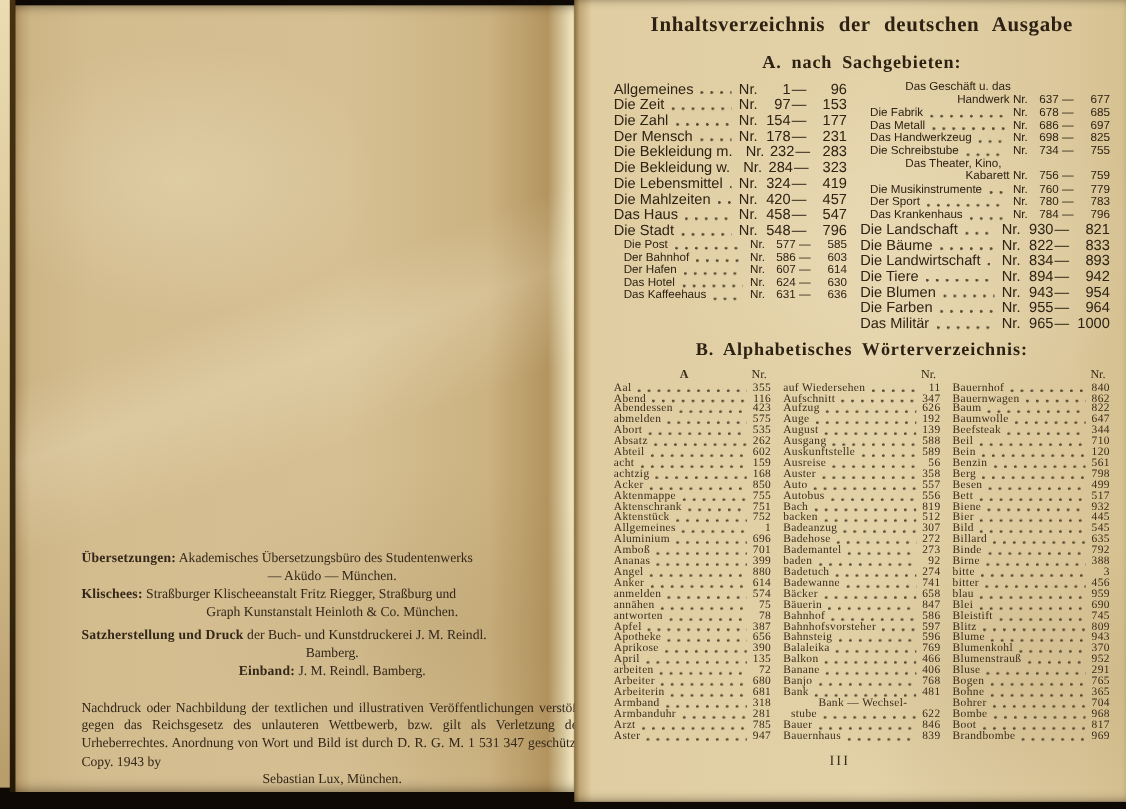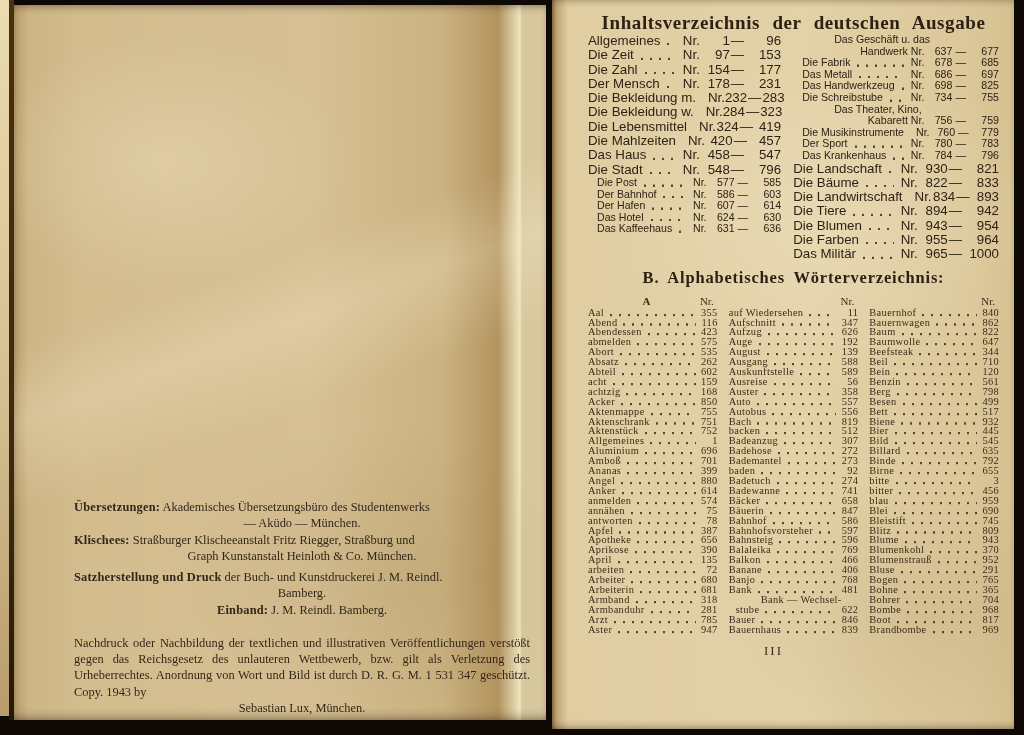--- a/index.html
+++ b/index.html
@@ -18,21 +18,21 @@
         linear-gradient(90deg,#b89a68 0px,#cdb586 14px,#d3bc8e 70px,#d6c093 300px,#cbb281 430px,#b3945f 484px,#d6c69c 498px,#f0e4bd 506px,#d8c89e 508px);
       box-shadow:inset 0 6px 10px -6px rgba(30,18,4,.55), inset 0 -8px 12px -8px rgba(30,18,4,.6);}
   .credits{position:absolute;left:60px;right:16px;top:494px;color:#33271a;
       font-family:"Liberation Serif",serif;font-size:12.4px;line-height:1.31;}
   .credit-line{text-align:left;}
   .credit-line .cb{font-weight:bold;letter-spacing:.2px;}
   .credit-line.center{text-align:center;}
   .credit-line.justify{text-align:justify;margin-top:17px;}
   .credit-line.gap{margin-top:5px;}
   
-  .page-right{position:absolute;left:552px;top:0;width:462px;height:729px;
+  .page-right{position:absolute;left:522px;top:0;width:502px;height:729px;
       background:
         radial-gradient(ellipse 320px 240px at 60% 30%,rgba(255,250,230,.22),transparent 70%),
         radial-gradient(ellipse 280px 200px at 80% 85%,rgba(120,90,40,.10),transparent 70%),
         linear-gradient(90deg,#8d7347 0px,#c3a775 5px,#e0cda2 16px,#e3d1a7 55%,#dbc79a 90%,#d5c090 100%);
       box-shadow:inset 0 5px 9px -6px rgba(30,18,4,.5), inset 0 -7px 10px -7px rgba(30,18,4,.55);
       color:#342817;}
   .rp-content{position:absolute;left:36px;right:15px;top:12px;}
   .rp-title{margin:0;text-align:center;font-size:19px;font-weight:bold;letter-spacing:.6px;
       word-spacing:7px;color:#2c2113;font-family:"Liberation Serif",serif;}
   .sec-head{margin:13px 0 7px 0;text-align:center;font-size:16.5px;font-weight:bold;
@@ -122,20 +122,21 @@
           <span class="cb"></span><span class="cr">Sebastian Lux, München.</span>
         </div>
       </div>
   </div>
 
   <div class="page-right">
     <div class="rp-content">
 
       <h1 class="rp-title">Inhaltsverzeichnis der deutschen Ausgabe</h1>
 
+      <h2 class="sec-head">A. nach Sachgebieten:</h2>
 
       <div class="a-cols">
         <div class="a-col c1">
 
             <div class="a-item">
 
               <div class="arow">
                 <span class="nm">Allgemeines</span>
                 <span class="leader"></span>
                 <span class="nr">Nr.</span>
@@ -1265,21 +1266,21 @@
                   <span class="leader"></span>
                   <span class="n">792</span>
                 </div>
               </div>
 
               <div class="b-item">
 
                 <div class="brow">
                   <span class="w">Birne</span>
                   <span class="leader"></span>
-                  <span class="n">655</span>
+                  <span class="n">388</span>
                 </div>
               </div>
 
               <div class="b-item">
 
                 <div class="brow">
                   <span class="w">bitte</span>
                   <span class="leader"></span>
                   <span class="n">3</span>
                 </div>

